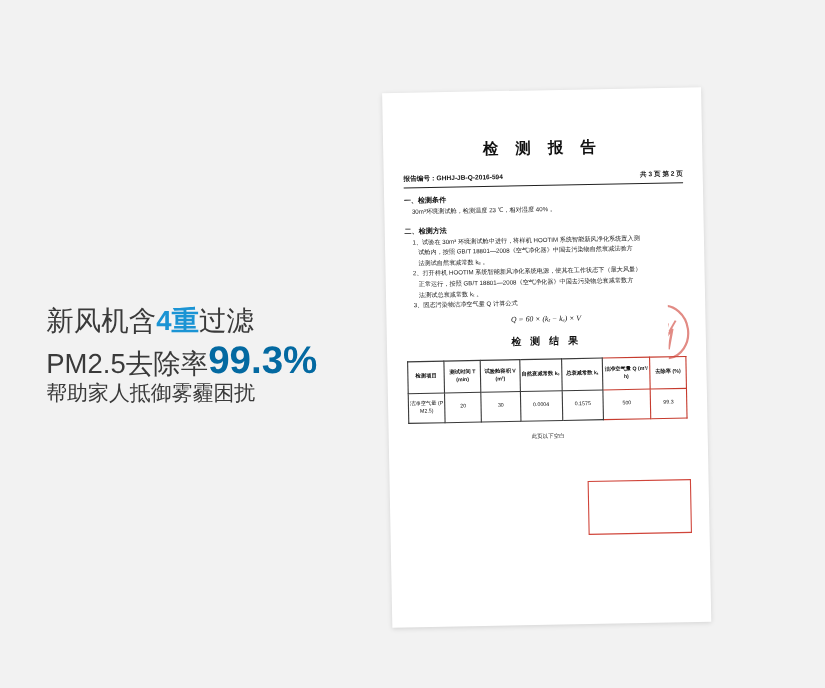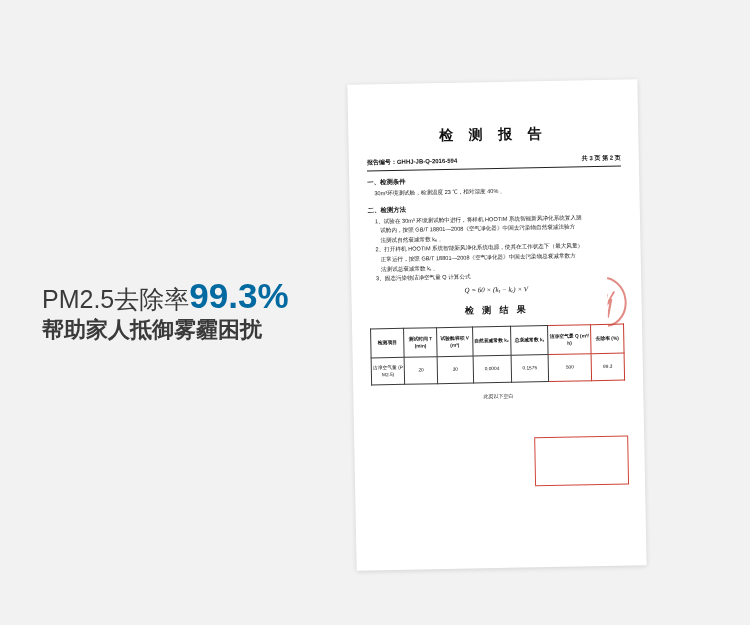--- a/index.html
+++ b/index.html
@@ -28,21 +28,21 @@
     width: 320px;
     color: #3a3a3a;
   }
   .copy-line {
     white-space: nowrap;
     line-height: 1.18;
     font-weight: 400;
   }
   .line1 { font-size: 25px; margin-bottom: 2px; }
   .line2 { font-size: 25px; margin-bottom: 2px; }
-  .line3 { font-size: 22px; font-weight: bold; }
+  .line3 { font-size: 19px; }
   .hl {
     color: #1b94d4;
     font-weight: 700;
   }
   .hl-big {
     color: #0369a1;
     font-weight: 700;
     font-size: 35px;
     line-height: 1;
   }
@@ -172,20 +172,23 @@
     height: 64px;
     overflow: hidden;
   }
 </style>
 </head>
 <body>
 
 <div class="page">
 
   <div class="copy">
+    <div class="copy-line line1">
+      <span>新风机含</span><span class="hl">4重</span><span>过滤</span>
+    </div>
     <div class="copy-line line2">
       <span>PM2.5去除率</span><span class="hl-big">99.3%</span>
     </div>
     <div class="copy-line line3">帮助家人抵御雾霾困扰</div>
   </div>
 
   <div class="sheet">
     <div class="sheet-inner">
 
       <div class="doc-title">检 测 报 告</div>

